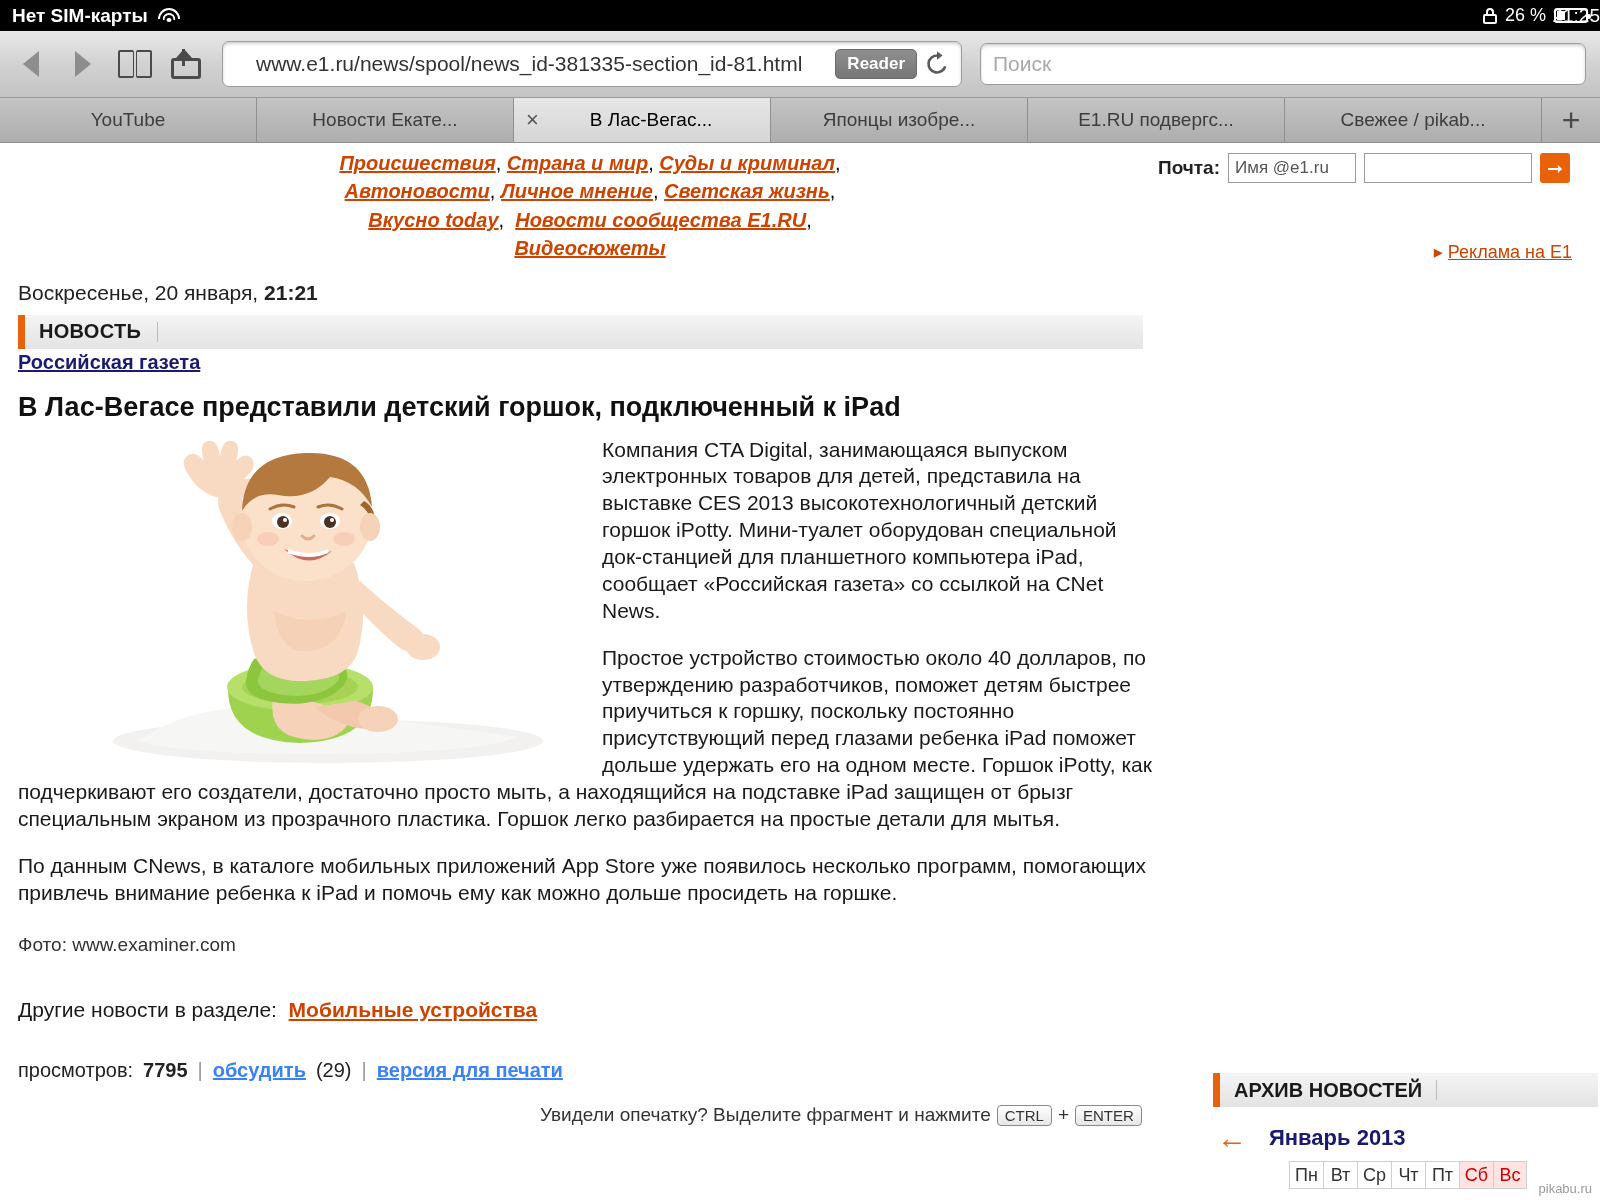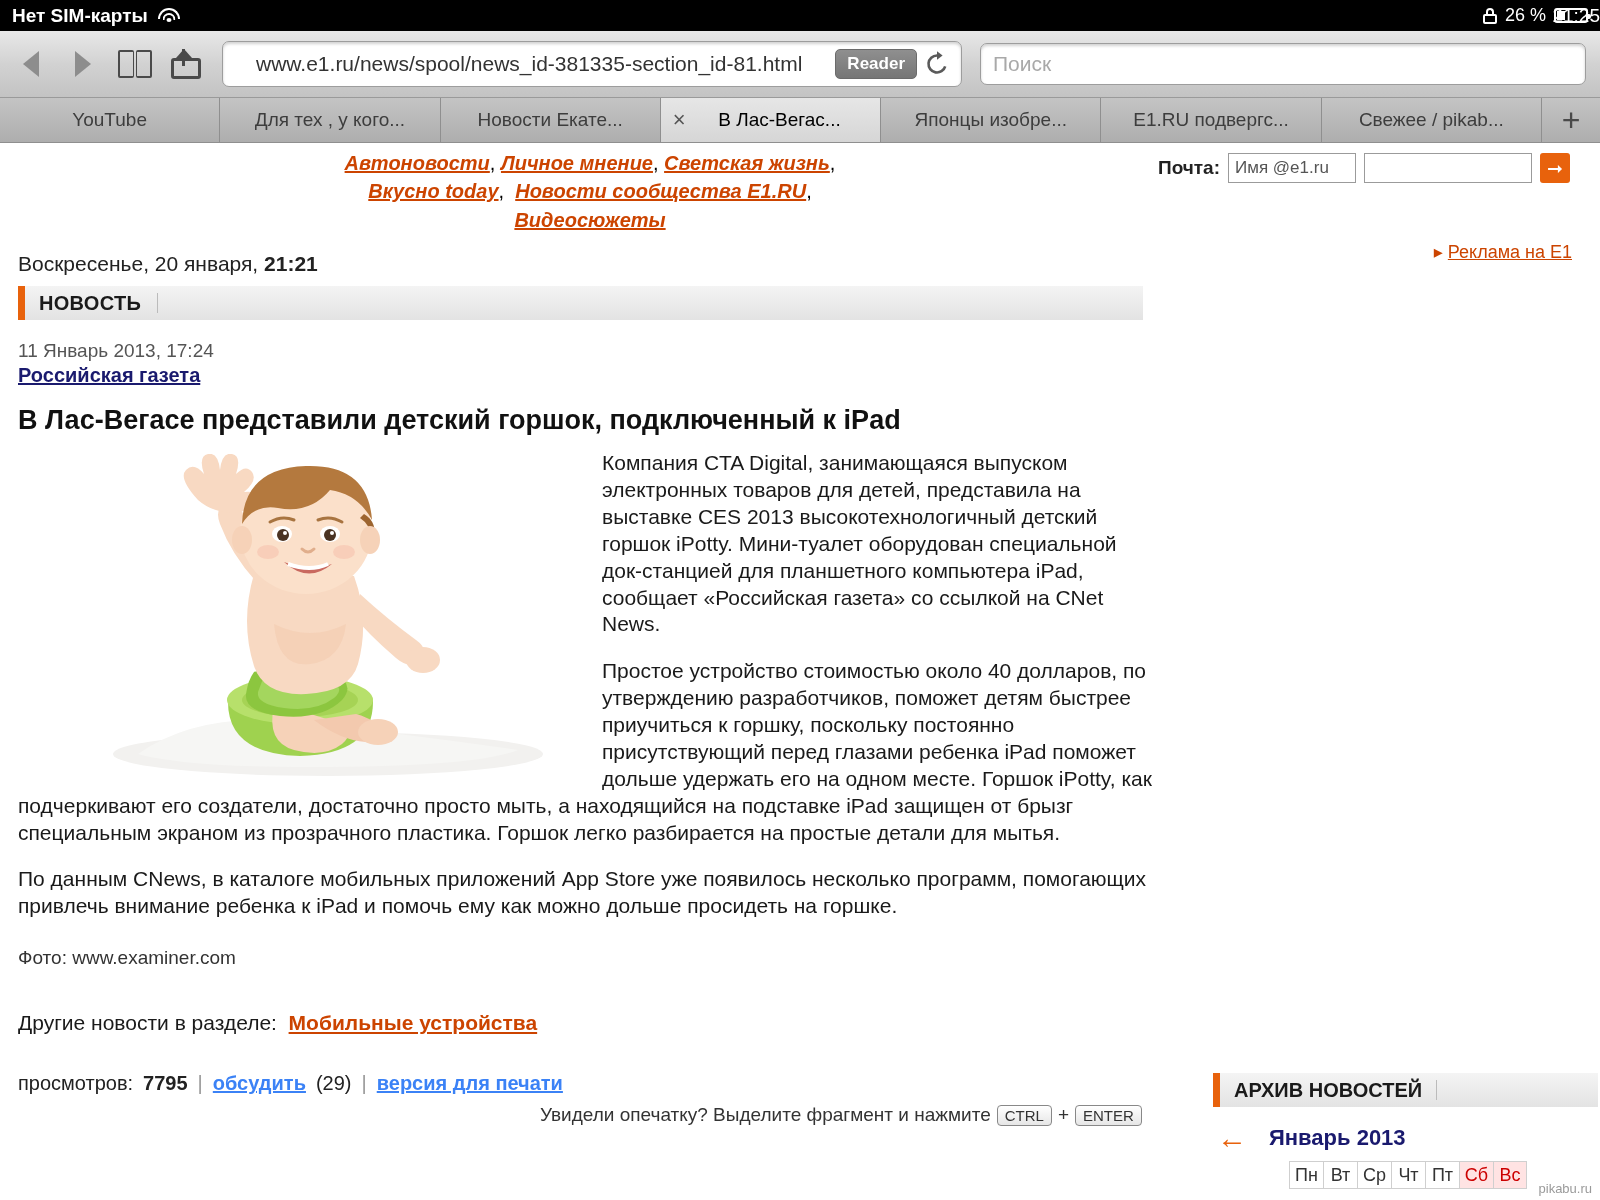--- a/index.html
+++ b/index.html
@@ -342,23 +342,20 @@
   <div class="searchbar">
     <span>Поиск</span>
   </div>
 </div>
 
 <div class="tabbar">
   <div class="tab">
       <span class="label">YouTube</span>
     </div>
   <div class="tab">
-      <span class="label">Для тех , у кого...</span>
-    </div>
-  <div class="tab">
       <span class="label">Новости Екате...</span>
     </div>
   <div class="tab active">
     <span class="close">×</span>
     <span class="label">В Лас-Вегаc...</span>
   </div>
   <div class="tab">
       <span class="label">Японцы изобре...</span>
     </div>
   <div class="tab">
@@ -366,20 +363,25 @@
     </div>
   <div class="tab">
       <span class="label">Свежее / pikab...</span>
     </div>
   <div class="newtab">+</div>
 </div>
 
 <div class="page">
 
   <div class="topnav">
+    <div>
+      <a>Происшествия</a>,
+      <a>Страна и мир</a>,
+      <a>Суды и криминал</a>,
+    </div>
     <div class="row2">
       <a>Автоновости</a>,
       <a>Личное мнение</a>,
       <a>Светская жизнь</a>,
     </div>
     <div>
       <a>Вкусно today</a>,
       &nbsp;<a>Новости сообщества E1.RU</a>,
     </div>
     <div>
@@ -406,21 +408,20 @@
   <div class="ad-link">
     <span class="caret">▸</span>
     <a>Реклама на E1</a>
   </div>
 
   <div class="news-bar">
     <span>НОВОСТЬ</span>
     <span class="divider"></span>
   </div>
 
-  <div class="meta-date">11 Январь 2013, 17:24</div>
   <div class="source">
     <a>Российская газета</a>
   </div>
 
   <h1 class="headline">В Лас-Вегасе представили детский горшок, подключенный к iPad</h1>
 
   <div class="article">
 
     <div class="figure">
       <svg viewBox="0 0 502 325" width="502" height="325" aria-hidden="true">

